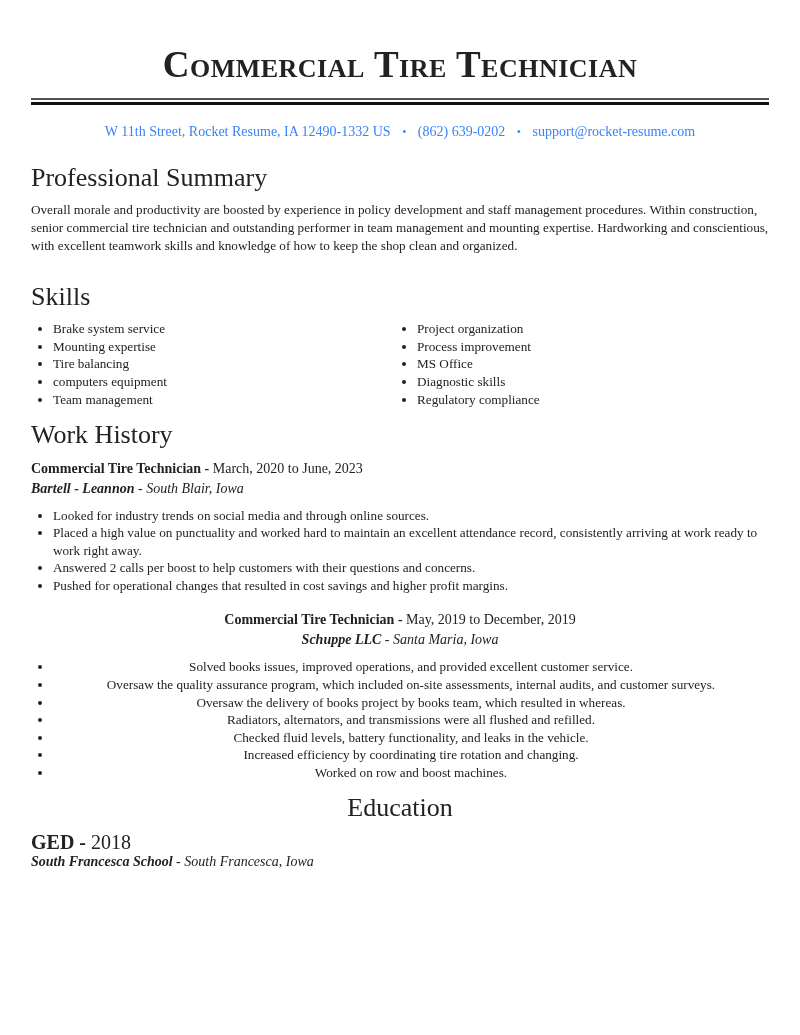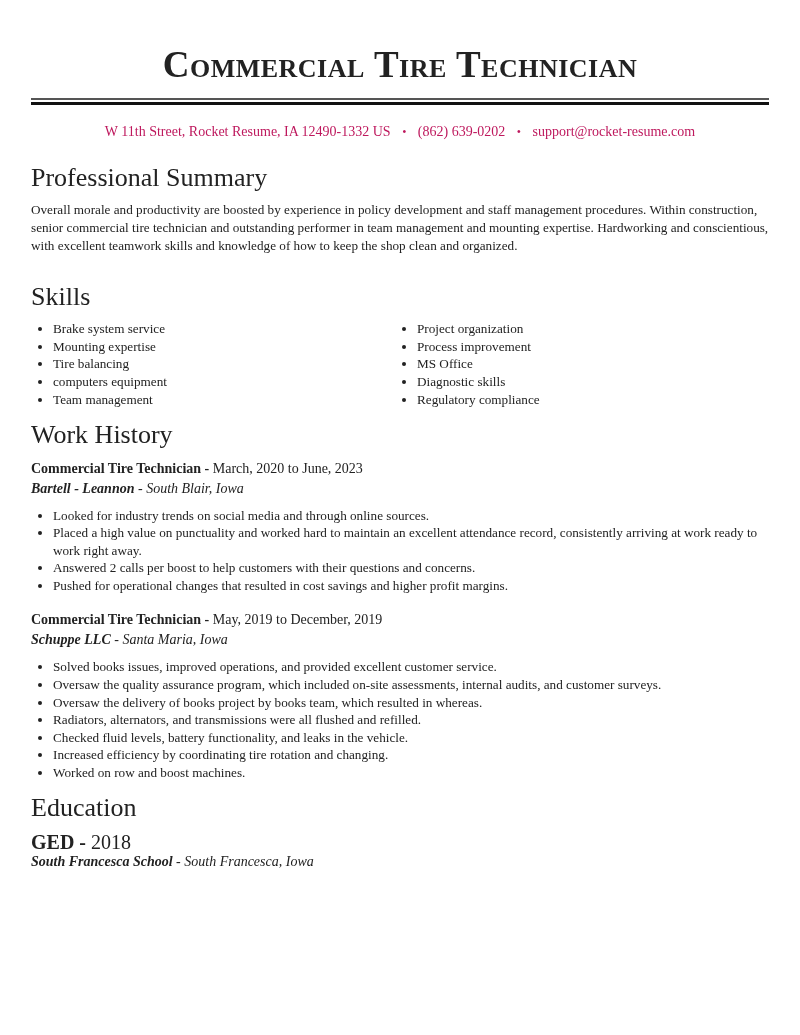--- a/index.html
+++ b/index.html
@@ -22,21 +22,21 @@
       color: #222222;
     }
     .rule-thin { height: 2px; background: #555555; margin-top: 0px; }
     .rule-thick { height: 3px; background: #111111; margin-top: 2px; }
     .contact {
       text-align: center;
       font-size: 14px;
       margin-top: 17px;
       height: 20px;
       line-height: 20px;
-      color: #be185d;
+      color: #3b82f6;
     }
     .contact .sep { display: inline-block; margin: 0 8px; font-size: 12px; }
     h2.section {
       font-weight: normal;
       font-size: 26px;
       margin: 0;
       line-height: 28px;
       color: #222222;
     }
     .summary h2 { margin-top: 22px; }
@@ -45,27 +45,27 @@
       font-size: 13.2px;
       line-height: 18px;
     }
     .skills h2 { margin-top: 28px; }
     .skills .cols { display: flex; margin-top: 9px; }
     .skills ul { margin: 0; padding-left: 22px; width: 342px; }
     .skills ul + ul { padding-left: 22px; margin-left: 0; }
     .skills li { font-size: 13.2px; line-height: 17.7px; }
     .work h2 { margin-top: 12px; }
     .job { margin-top: 10px; }
-    .job + .job { margin-top: 16px; }
+    .job + .job { margin-top: 16px; text-align: center; }
     .job .line1 { font-size: 14px; line-height: 20px; }
     .job .line1 b { font-weight: bold; }
     .job .line2 { font-size: 14px; line-height: 20px; font-style: italic; }
     .job ul { margin: 8px 0 0 0; padding-left: 22px; }
     .job li { font-size: 13.2px; line-height: 17.6px; }
-    .edu h2 { margin-top: 12px; }
+    .edu h2 { margin-top: 12px; text-align: center; }
     .edu .line1 { font-size: 20px; line-height: 20px; margin-top: 10px; }
     .edu .line2 { font-size: 14px; line-height: 20px; font-style: italic; }
   </style>
 </head>
 <body>
 
 <div class="page">
 
   <h1 class="title">Commercial Tire Technician</h1>
   <div class="rule-thin"></div>

